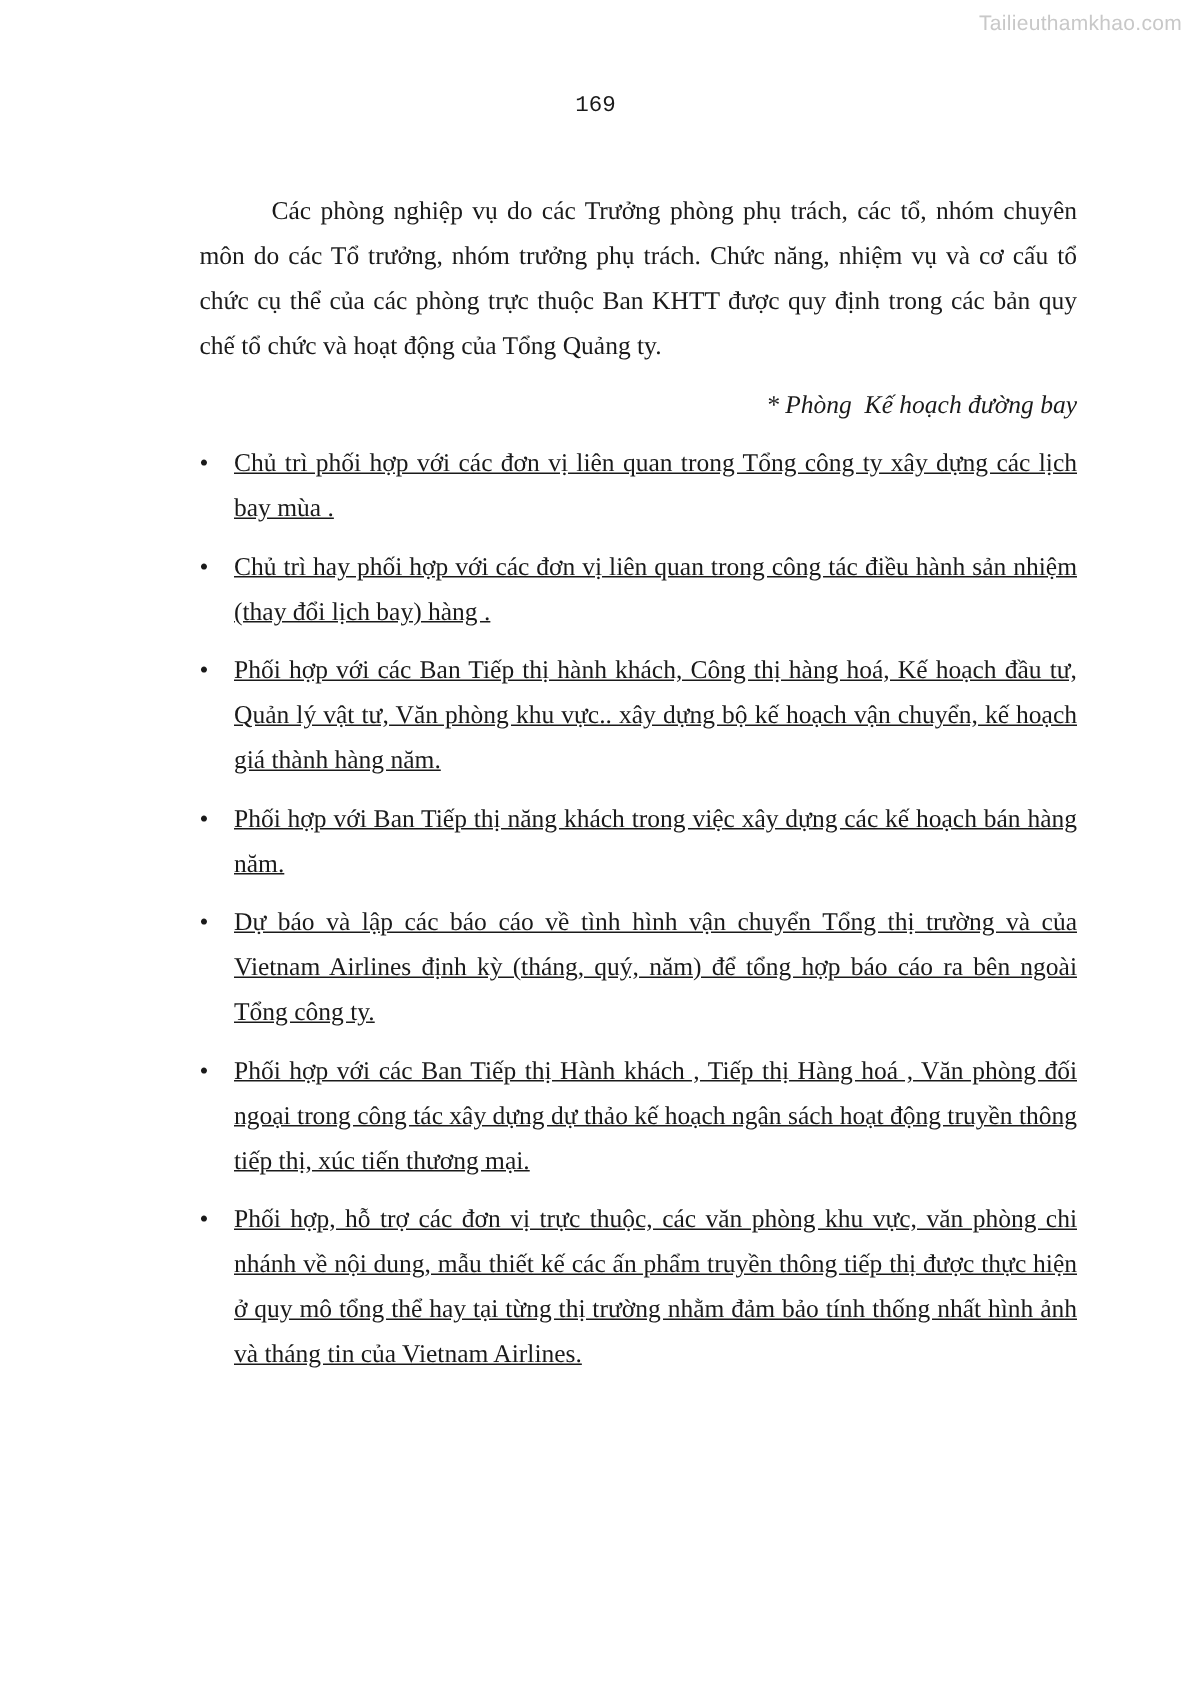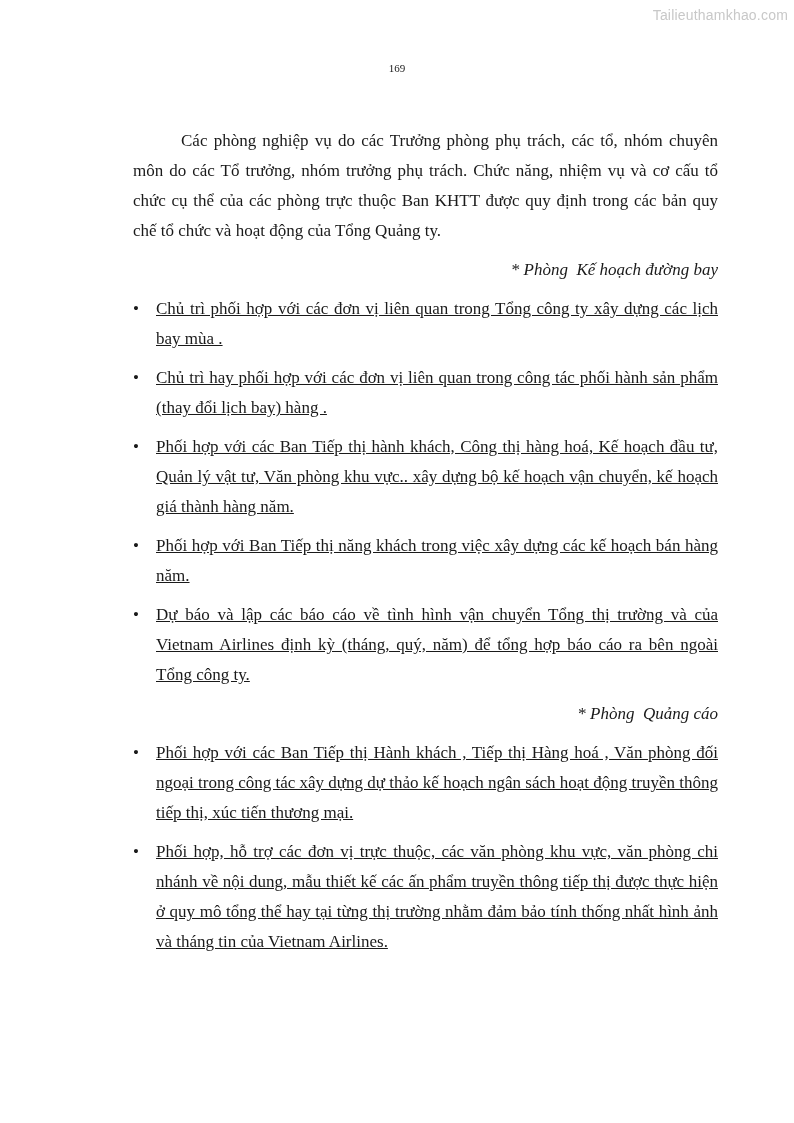--- a/index.html
+++ b/index.html
@@ -25,22 +25,23 @@
     color: #c8c8c8;
     text-shadow: 1px 1px 0 #ffffff;
     letter-spacing: 0.2px;
   }
   .page-number {
     position: absolute;
     top: 62px;
     left: 0;
     right: 0;
     text-align: center;
-    font-size: 11px;
+    font-size: 15px;
     color: #1a1a1a;
+    font-family: Liberation Mono, monospace;
   }
   .content {
     position: absolute;
     top: 126px;
     left: 133px;
     right: 76px;
   }
   .para {
     margin: 0 0 9px 0;
     font-size: 17px;
@@ -94,39 +95,38 @@
 
     <p class="heading">* Phòng  Kế hoạch đường bay</p>
 
     <div class="bullet-item">
       <span class="bullet-marker">•</span>
       <span class="bullet-text">Chủ trì phối hợp với các đơn vị liên quan trong Tổng công ty xây dựng các lịch bay mùa .</span>
     </div>
 
     <div class="bullet-item">
       <span class="bullet-marker">•</span>
-      <span class="bullet-text">Chủ trì hay phối hợp với các đơn vị liên quan trong công tác phối hành sản phẩm (thay đổi lịch bay) hàng .</span>
+      <span class="bullet-text">Chủ trì hay phối hợp với các đơn vị liên quan trong công tác điều hành sản nhiệm (thay đổi lịch bay) hàng .</span>
     </div>
 
     <div class="bullet-item">
       <span class="bullet-marker">•</span>
       <span class="bullet-text">Phối hợp với các Ban Tiếp thị hành khách,  Công thị hàng hoá, Kế hoạch đầu tư, Quản lý vật tư, Văn phòng khu vực.. xây dựng bộ kế hoạch vận chuyển, kế hoạch giá thành hàng năm.</span>
     </div>
 
     <div class="bullet-item">
       <span class="bullet-marker">•</span>
       <span class="bullet-text">Phối hợp với Ban Tiếp thị năng khách trong việc xây dựng các kế hoạch bán hàng năm.</span>
     </div>
 
     <div class="bullet-item">
       <span class="bullet-marker">•</span>
       <span class="bullet-text">Dự báo và lập các báo cáo về tình hình vận chuyển Tổng thị trường và của Vietnam Airlines định kỳ (tháng, quý, năm) để tổng hợp báo cáo ra bên ngoài Tổng công ty.</span>
     </div>
 
-    <p class="heading">* Phòng  Quảng cáo</p>
 
     <div class="bullet-item">
       <span class="bullet-marker">•</span>
       <span class="bullet-text">Phối hợp với các Ban Tiếp thị Hành khách , Tiếp thị Hàng hoá , Văn phòng đối ngoại trong công tác xây dựng dự thảo kế hoạch ngân sách hoạt động truyền thông tiếp thị, xúc tiến thương mại.</span>
     </div>
 
     <div class="bullet-item">
       <span class="bullet-marker">•</span>
       <span class="bullet-text">Phối hợp, hỗ trợ các đơn vị trực thuộc, các văn phòng khu vực, văn phòng chi nhánh về nội dung, mẫu thiết kế các ấn phẩm truyền thông tiếp thị được thực hiện ở quy mô tổng thể hay tại từng thị trường nhằm đảm bảo tính thống nhất hình ảnh và tháng tin của Vietnam Airlines.</span>
     </div>

